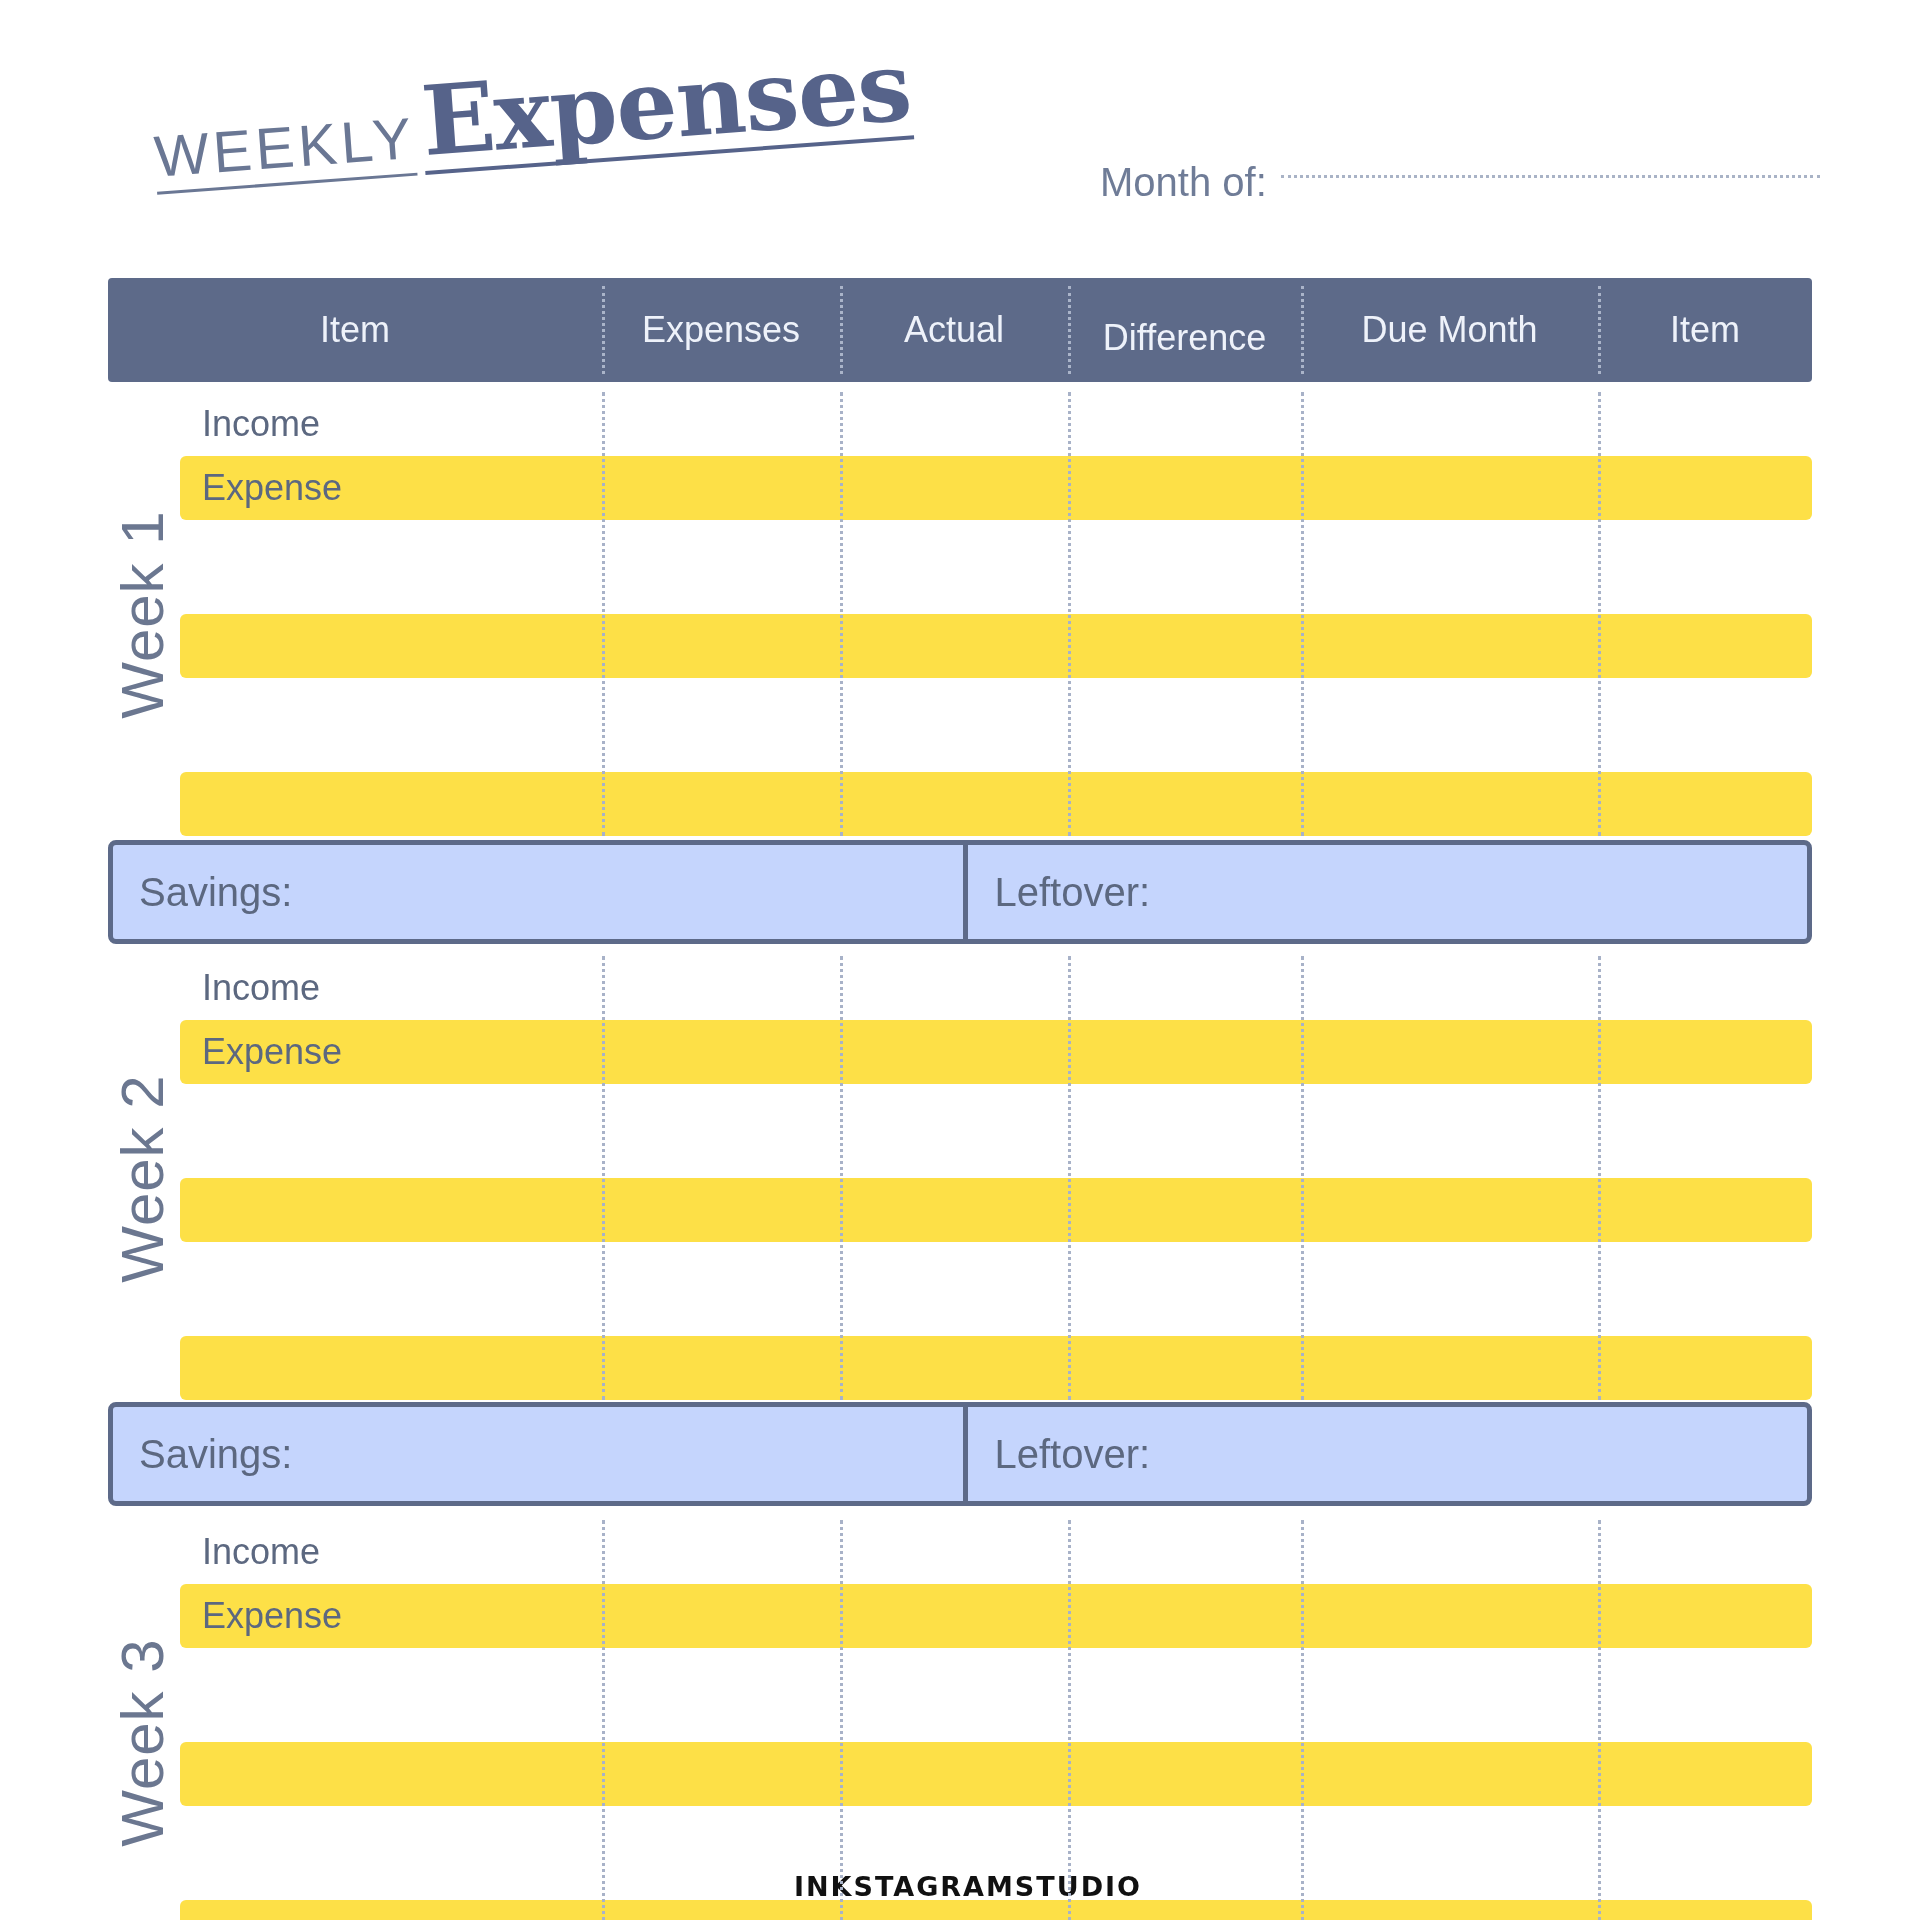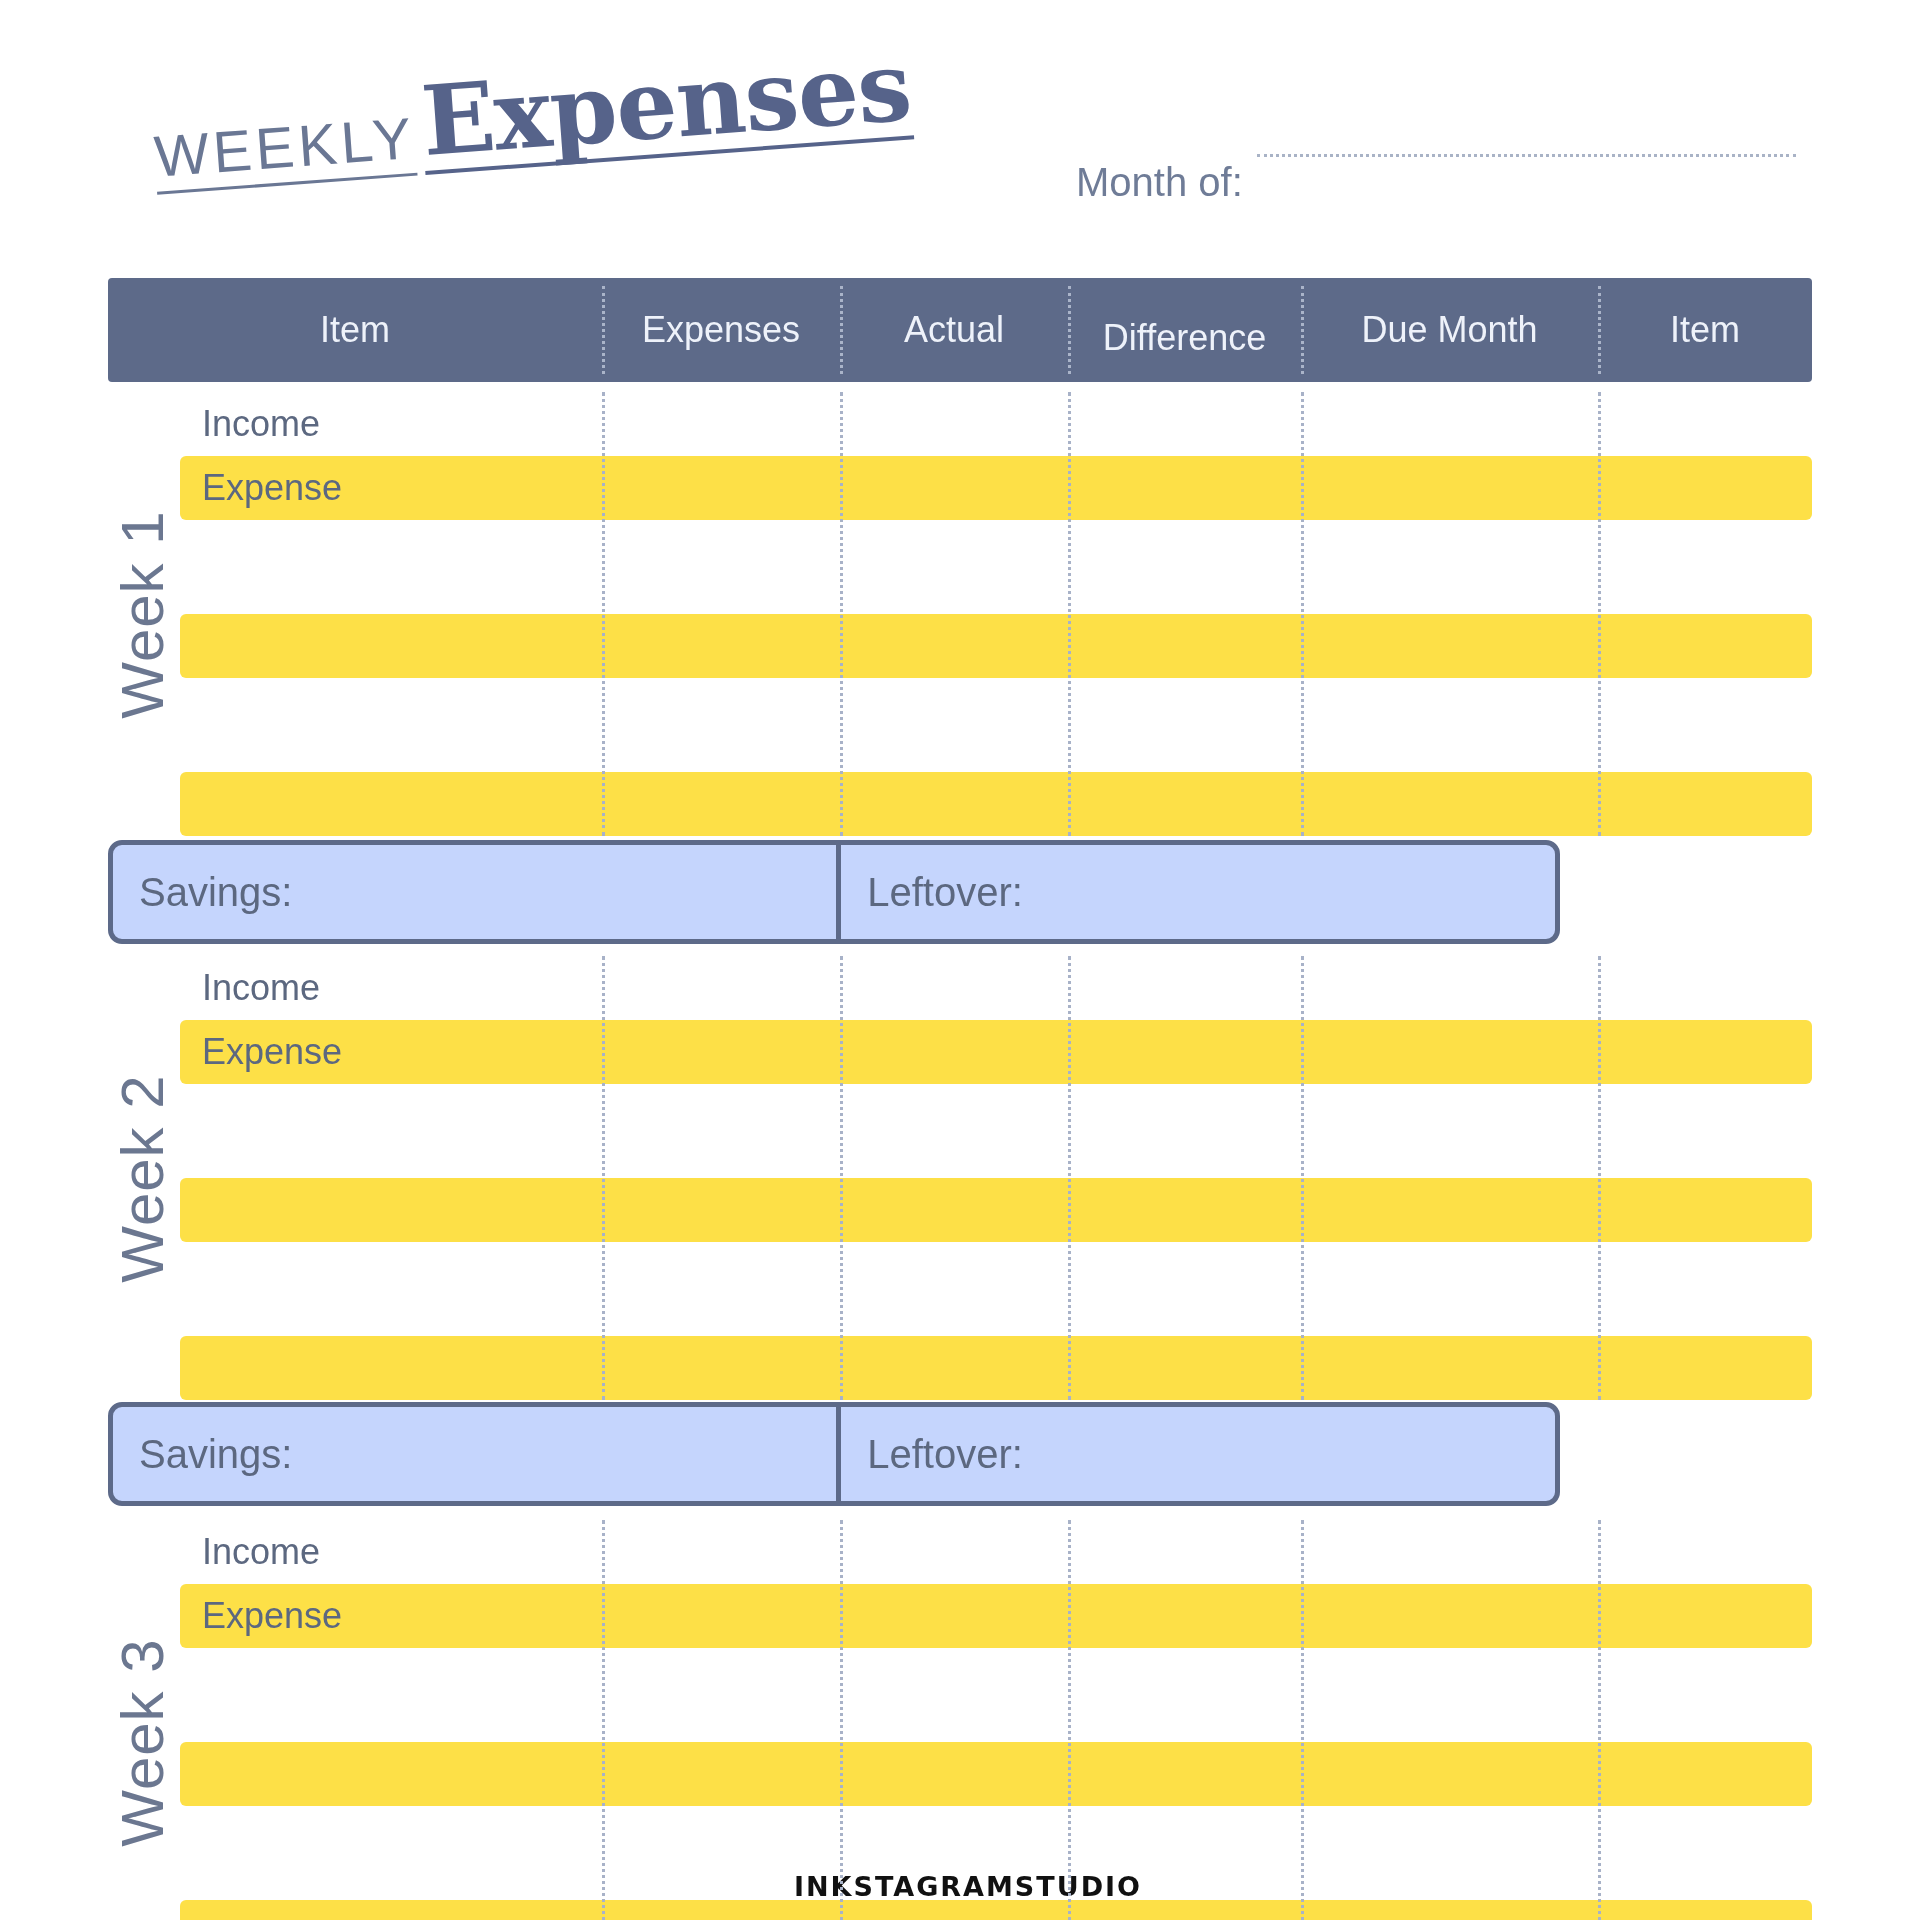--- a/index.html
+++ b/index.html
@@ -57,24 +57,24 @@
     font-weight: 700;
     color: #56638a;
     line-height: 0.95;
     letter-spacing: -1px;
     border-bottom: 4px solid #56638a;
     padding-bottom: 4px;
   }
 
   .month-of {
     position: absolute;
-    left: 1076px;
+    left: 1100px;
     top: 160px;
     display: flex;
-    align-items: flex-start;
+    align-items: center;
     width: 720px;
   }
 
   .month-label {
     font-size: 40px;
     color: #6f7c97;
     font-weight: 400;
     white-space: nowrap;
     margin-right: 14px;
   }
@@ -199,25 +199,25 @@
     bottom: 0;
     width: 0;
     border-left: 3px dotted #a8b2c8;
     z-index: 1;
   }
 
   
   .sl-bar {
     position: absolute;
     left: 108px;
-    width: 1452px;
+    width: 1704px;
     height: 104px;
     display: flex;
     border: 5px solid #5d6a89;
-    border-radius: 14px;
+    border-radius: 8px;
     background: #c5d5fd;
     overflow: hidden;
   }
 
   .sl-left {
     width: 50.5%;
     display: flex;
     align-items: center;
     padding-left: 26px;
     border-right: 5px solid #5d6a89;

